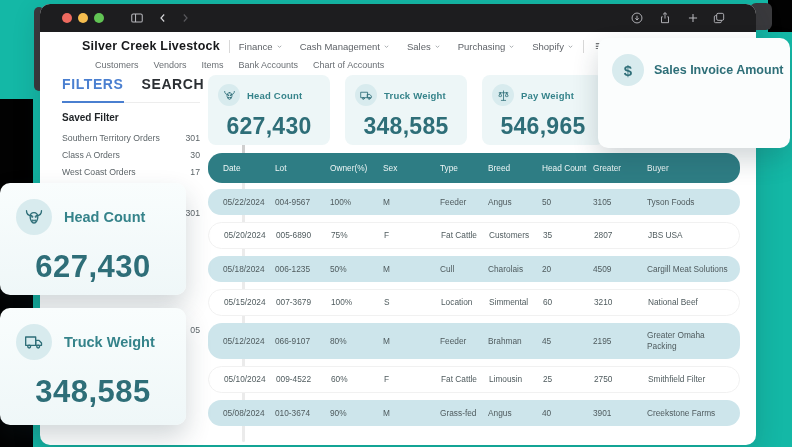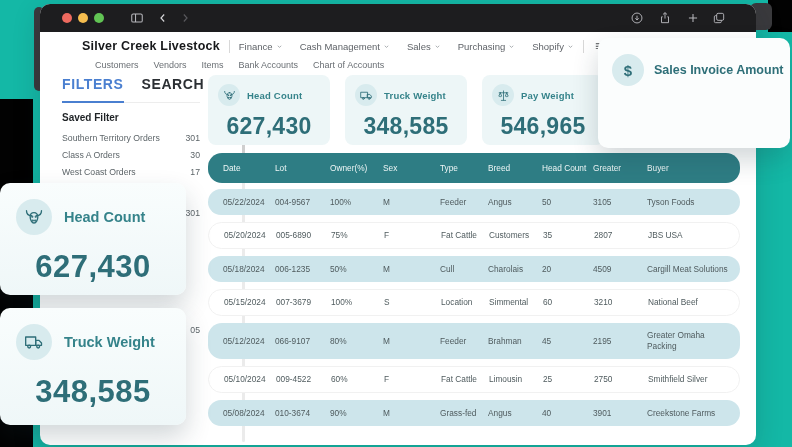--- a/index.html
+++ b/index.html
@@ -350,21 +350,21 @@
         </div>
         <div class="trow body plain">
           <span class="tcell">05/10/2024</span>
           <span class="tcell">009-4522</span>
           <span class="tcell">60%</span>
           <span class="tcell">F</span>
           <span class="tcell">Fat Cattle</span>
           <span class="tcell">Limousin</span>
           <span class="tcell">25</span>
           <span class="tcell">2750</span>
-          <span class="tcell">Smithfield Silver</span>
+          <span class="tcell">Smithfield Filter</span>
         </div>
         <div class="trow body hl">
           <span class="tcell">05/08/2024</span>
           <span class="tcell">010-3674</span>
           <span class="tcell">90%</span>
           <span class="tcell">M</span>
           <span class="tcell">Grass-fed</span>
           <span class="tcell">Angus</span>
           <span class="tcell">40</span>
           <span class="tcell">3901</span>

